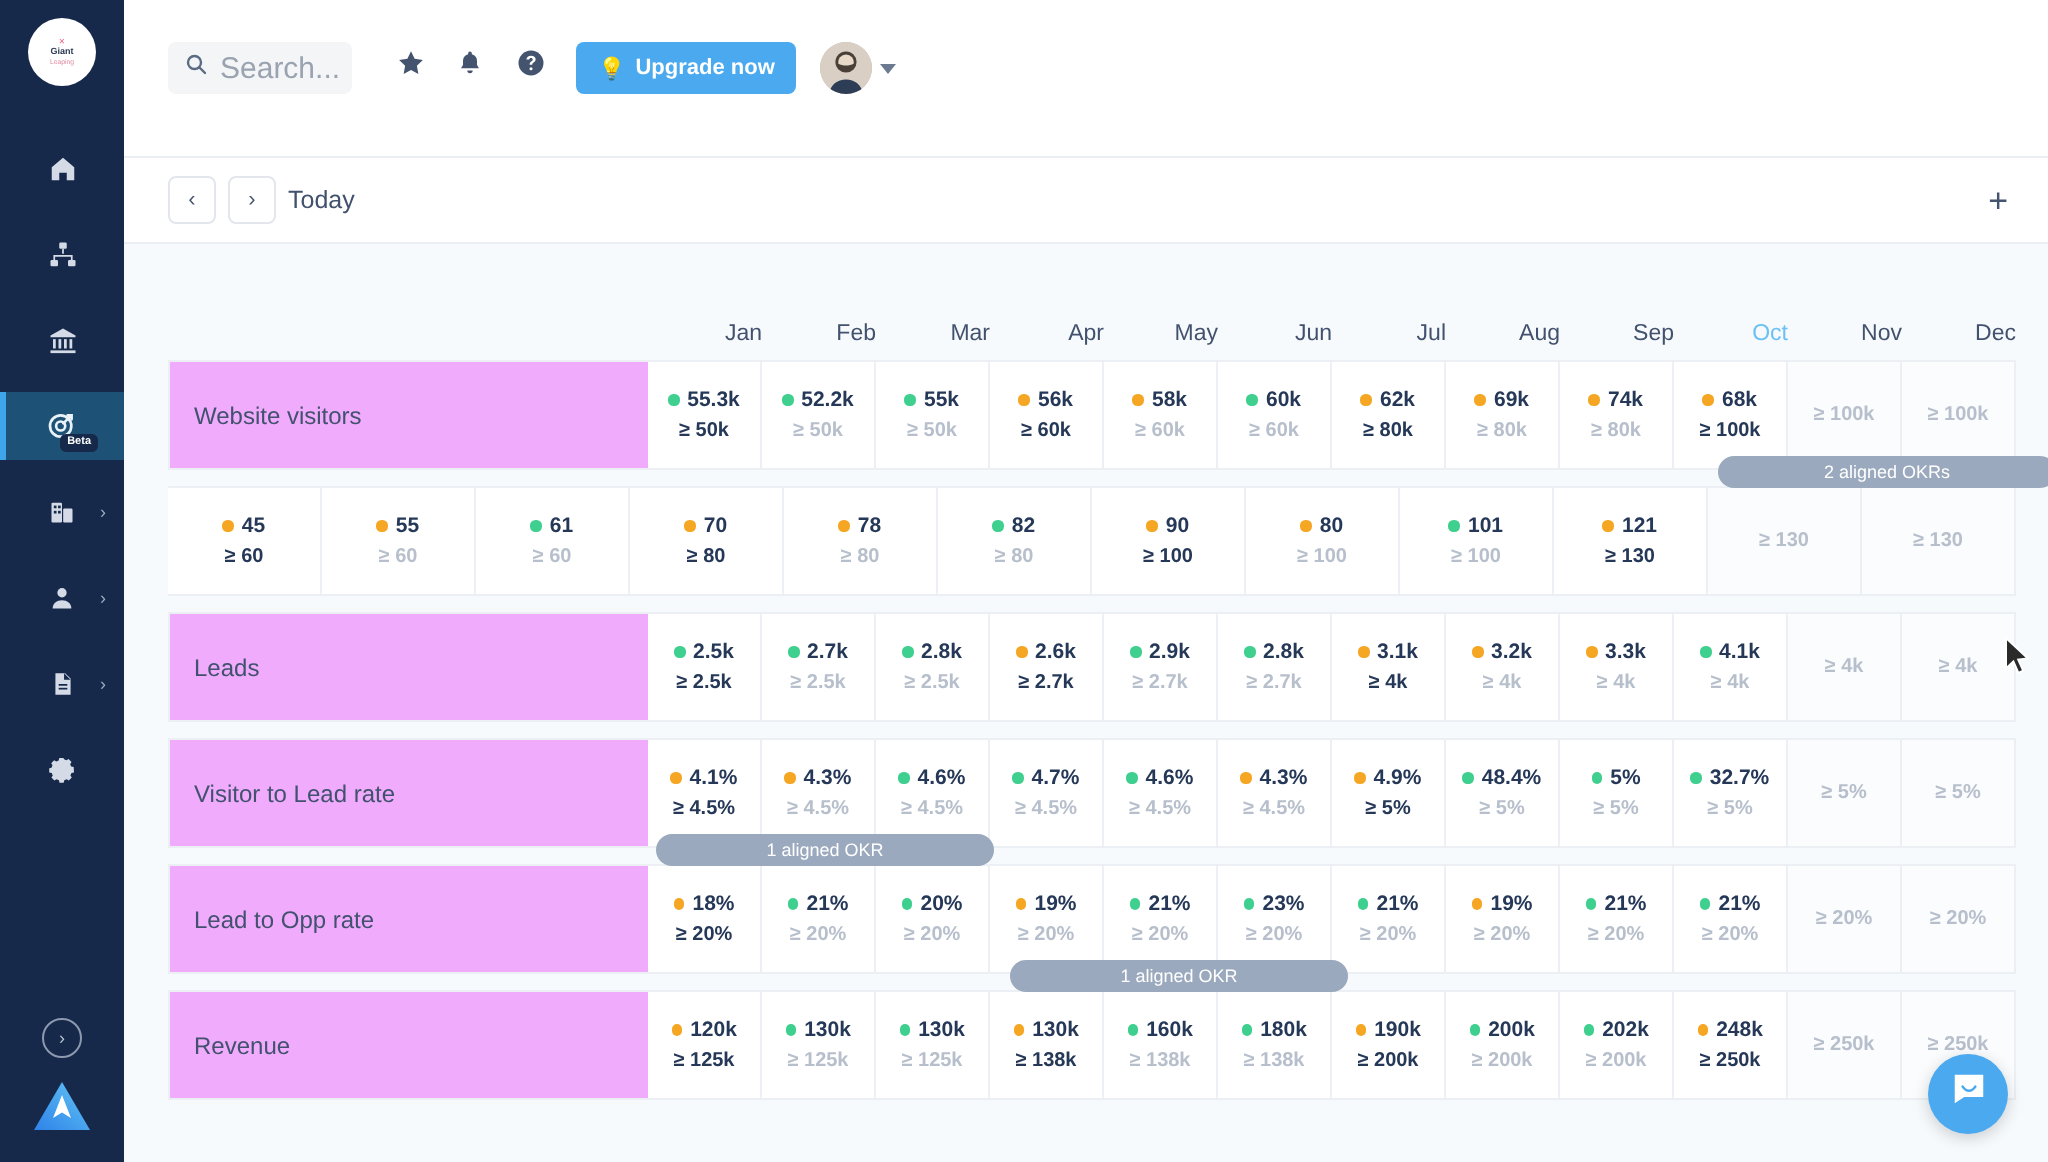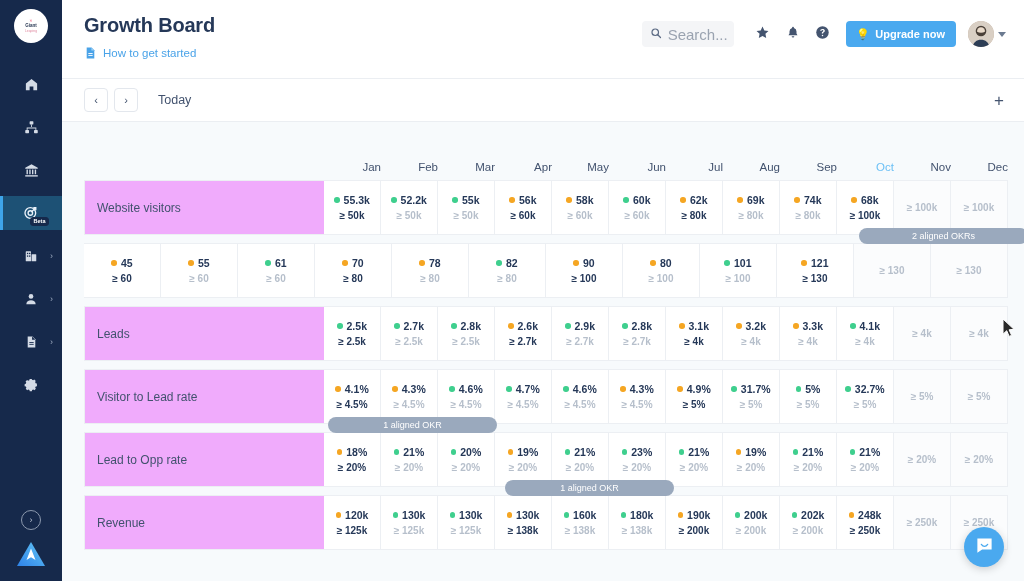--- a/index.html
+++ b/index.html
@@ -106,21 +106,21 @@
   
   .toolbar {
     height: 44px; flex: 0 0 44px; border-top: 1px solid #ebeef2; border-bottom: 1px solid #ebeef2;
     display: flex; align-items: center; padding: 0 16px 0 22px; background:#fff;
   }
   .nav-btn {
     width: 24px; height: 24px; border: 1px solid #e3e7ed; border-radius: 4px;
     display: flex; align-items: center; justify-content: center;
     color: #44546f; font-size: 11px; margin-right: 6px; background: #fff;
   }
-  .today-label { font-size: 12.5px; color: #42526e; margin-left: 14px; }
+  .today-label { font-size: 12.5px; color: #42526e; }
   .plus-btn { margin-left: auto; color: #44546f; font-size: 17px; line-height: 1; padding-right: 4px;}
 
   
   .grid-area { flex: 1; background: #f7fafc; padding: 0 16px 0 22px; overflow: hidden; position: relative; }
 
   .month-head { display: flex; height: 58px; align-items: flex-end; padding-bottom: 7px; text-align: right; }
   .year-label {
     position: absolute; left: 320px; top: 137px;
     font-size: 11.5px; font-weight: bold; color: #253858;
   }
@@ -286,34 +286,20 @@
           <path d="M15 1 29 25H1z" fill="url(#tg)"></path>
           <path d="M15 7.5 19.5 19 15 16.3 10.5 19z" fill="#ffffff"></path>
         </svg>
       </span>
     </div>
   </div>
 
   <div class="main">
 
     <div class="topbar">
-      <div class="title-block">
-        <div class="page-title">Growth Board</div>
-        <div class="howto">
-          <span>
-            <svg class="doc-ico" viewBox="0 0 24 24">
-              <path d="M5 2h9l5 5v15H5z" fill="#4aa3e8"></path>
-              <path d="M13.6 2.4v5.2h5.2z" fill="#9fd2f5"></path>
-              <rect x="8" y="12" width="8" height="1.7" fill="#ffffff"></rect>
-              <rect x="8" y="15.6" width="8" height="1.7" fill="#ffffff"></rect>
-            </svg>
-          </span>
-          <span class="howto-link">How to get started</span>
-        </div>
-      </div>
 
       <div class="top-actions">
         <div class="search-box">
           <span>
             <svg width="12" height="12" viewBox="0 0 24 24" fill="none" stroke="#5c6b84" stroke-width="2.4">
               <circle cx="10.5" cy="10.5" r="6.5"></circle>
                 <path d="M15.5 15.5 21 21" stroke-linecap="round"></path>
             </svg>
           </span>
           <span class="search-ph">Search...</span>
@@ -688,21 +674,21 @@
               <div class="cell">
                 <div class="cell-val">
                   <span class="dot orange"></span>
                   <span>4.9%</span>
                 </div>
                 <div class="cell-target">≥ 5%</div>
               </div>
               <div class="cell">
                 <div class="cell-val">
                   <span class="dot green"></span>
-                  <span>31.7%</span>
+                  <span>48.4%</span>
                 </div>
                 <div class="cell-target muted">≥ 5%</div>
               </div>
               <div class="cell">
                 <div class="cell-val">
                   <span class="dot green"></span>
                   <span>5%</span>
                 </div>
                 <div class="cell-target muted">≥ 5%</div>
               </div>

